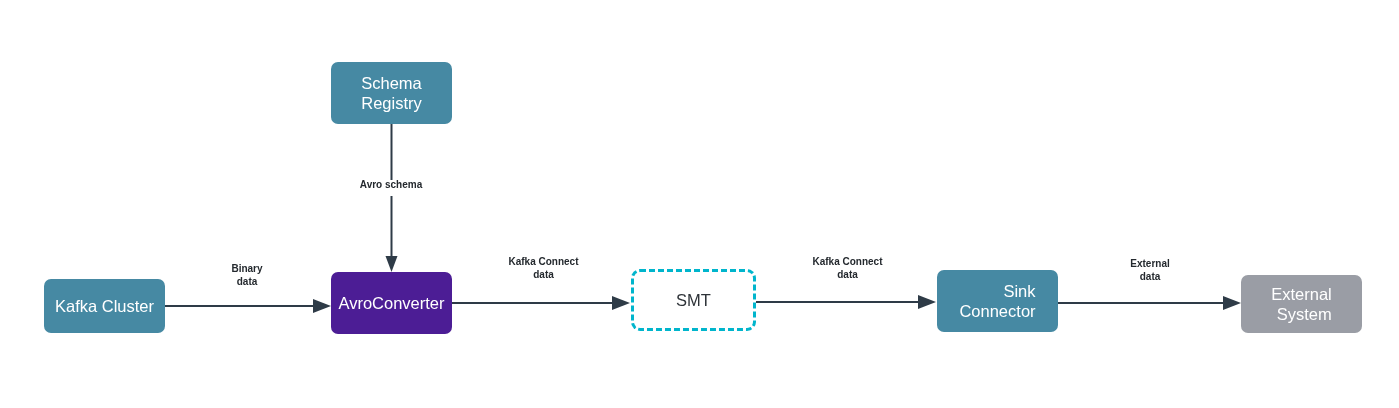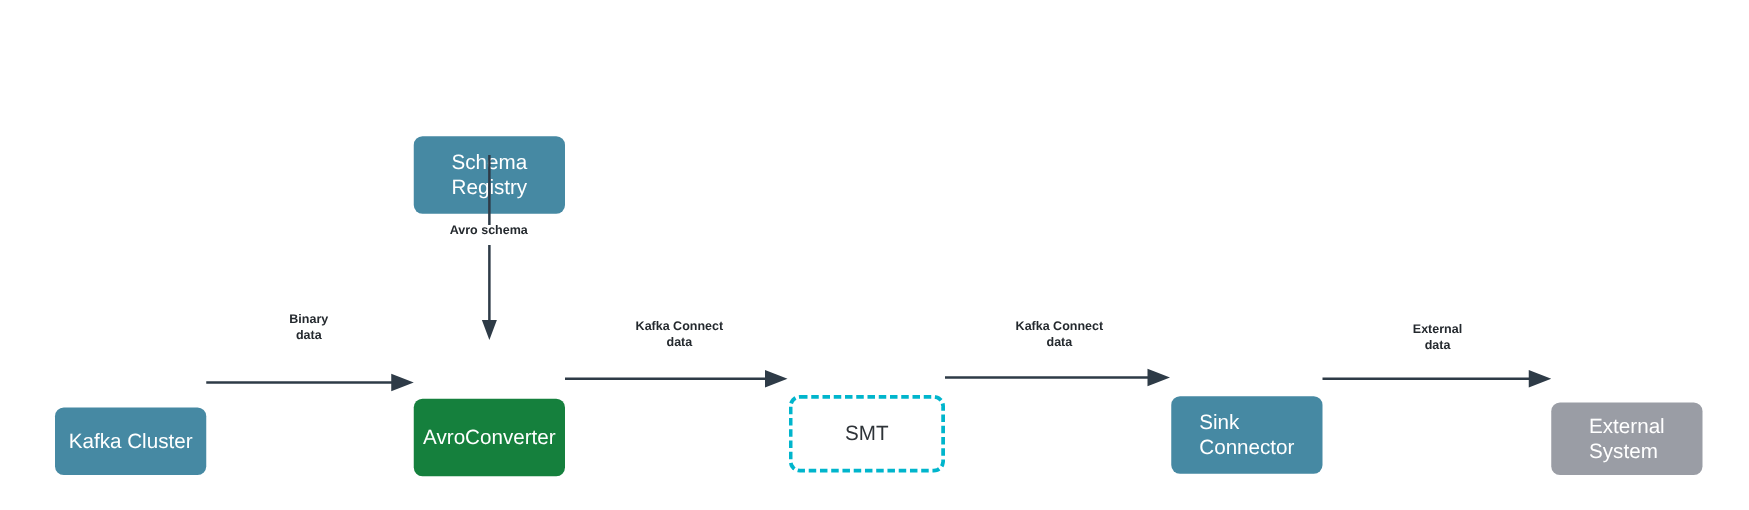--- a/index.html
+++ b/index.html
@@ -16,33 +16,32 @@
     height: 408px;
     background: #ffffff;
     overflow: hidden;
   }
   .node {
     position: absolute;
     box-sizing: border-box;
     display: flex;
     align-items: center;
     justify-content: center;
-    text-align: left;
+    text-align: right;
     border-radius: 7px;
     line-height: 1.22;
     white-space: pre-line;
-    margin-top: 47px;
   }
   .node-teal {
     background: #4689a3;
     color: #ffffff;
     font-size: 16.5px;
   }
   .node-dark {
-    background: #15803d;
+    background: #4c1d95;
     color: #ffffff;
     font-size: 16.5px;
   }
   .node-gray {
     background: #9a9da5;
     color: #ffffff;
     font-size: 16.5px;
   }
   .node-dashed {
     background: transparent;
@@ -101,21 +100,21 @@
     <polygon points="0.5,60 12.5,60 6.5,76"></polygon>
   </svg>
 
   <div class="edge-label" style="left:316px; top:178px; width:150px;">Avro schema</div>
 
   <svg class="conn" style="left:165px; top:296px; width:168px; height:20px;" width="168" height="20">
     <line x1="0" y1="10" x2="152" y2="10"></line>
     <polygon points="148,3 166,10 148,17"></polygon>
   </svg>
 
-  <div class="edge-label" style="left:177px; top:249px; width:140px;">Binary
+  <div class="edge-label" style="left:177px; top:262px; width:140px;">Binary
 data</div>
 
   <svg class="conn" style="left:452px; top:293px; width:180px; height:20px;" width="180" height="20">
     <line x1="0" y1="10" x2="164" y2="10"></line>
     <polygon points="160,3 178,10 160,17"></polygon>
   </svg>
 
   <div class="edge-label" style="left:462px; top:255px; width:163px;">Kafka Connect
 data</div>
 

